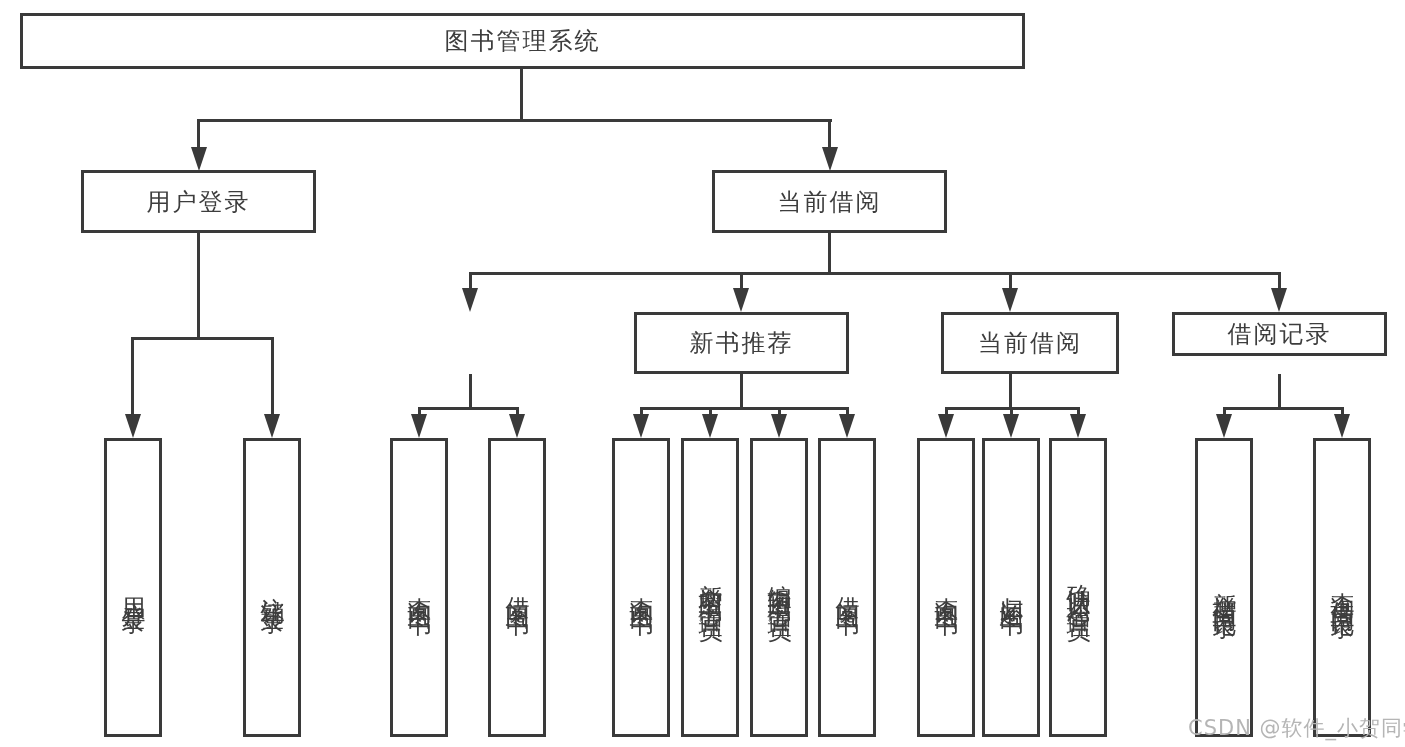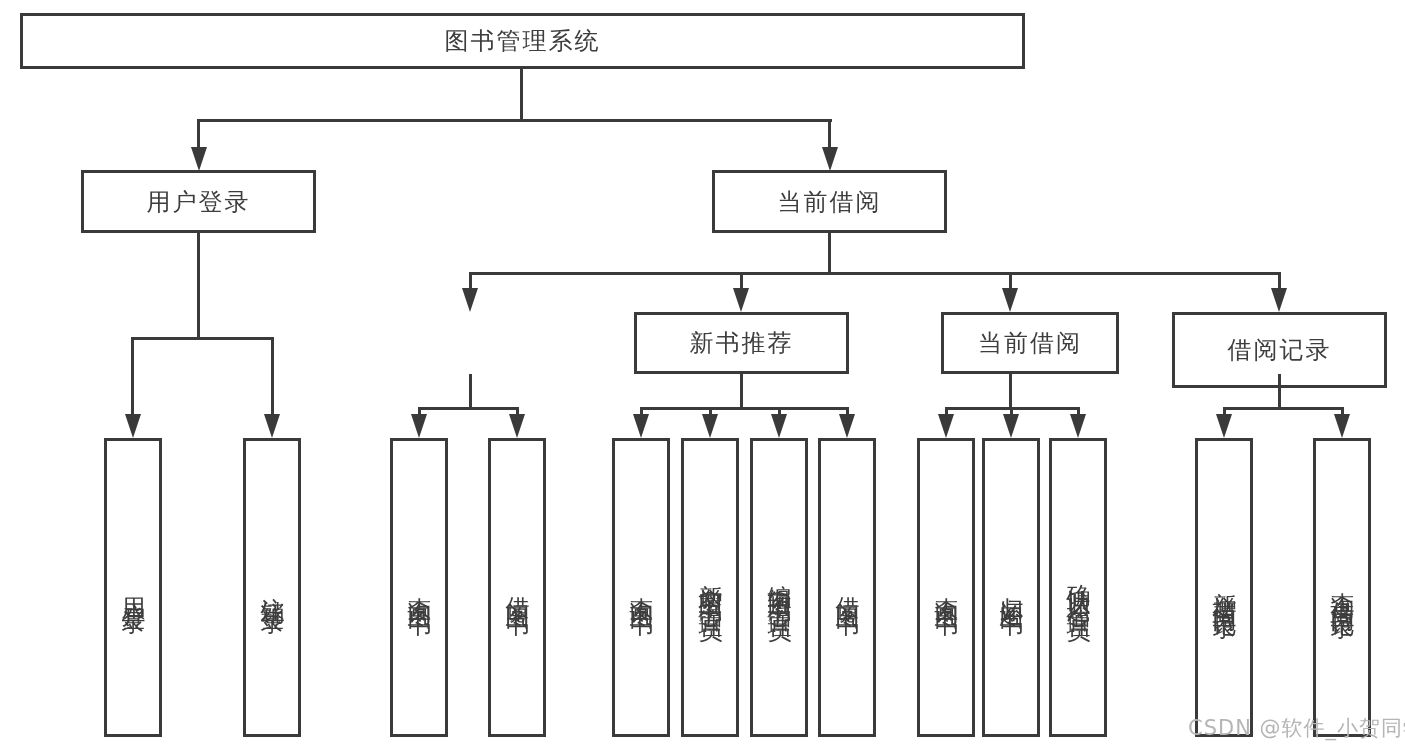--- a/index.html
+++ b/index.html
@@ -72,21 +72,21 @@
   <div class="arrow" style="left:1002px; top:288px;"></div>
   <div class="vline" style="left:1278px; top:272px; height:20px;"></div>
   <div class="arrow" style="left:1271px; top:288px;"></div>
 
   <div class="box hbox" style="left:634px; top:312px; width:215px; height:62px;">
     <span>新书推荐</span>
   </div>
   <div class="box hbox" style="left:941px; top:312px; width:178px; height:62px;">
     <span>当前借阅</span>
   </div>
-  <div class="box hbox" style="left:1172px; top:312px; width:215px; height:76px;">
+  <div class="box hbox" style="left:1172px; top:312px; width:215px; height:44px;">
     <span>借阅记录</span>
   </div>
 
   <div class="vline" style="left:469px; top:374px; height:36px;"></div>
   <div class="hline" style="left:418px; top:407px; width:100px;"></div>
   <div class="vline" style="left:418px; top:407px; height:12px;"></div>
   <div class="arrow" style="left:411px; top:414px;"></div>
   <div class="vline" style="left:516px; top:407px; height:12px;"></div>
   <div class="arrow" style="left:509px; top:414px;"></div>
 

